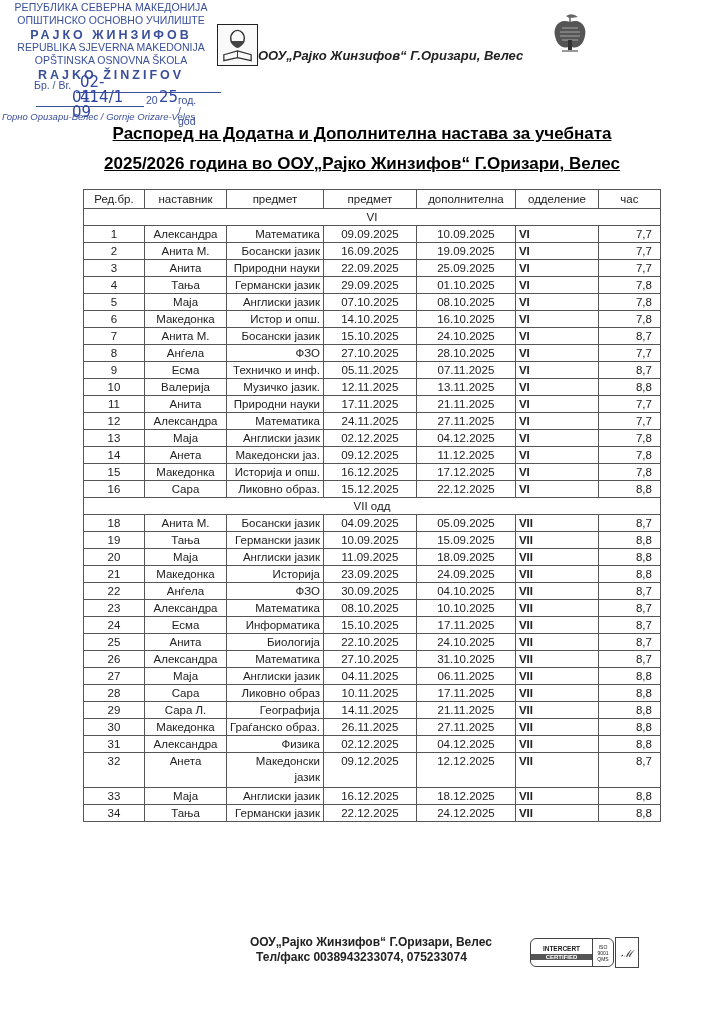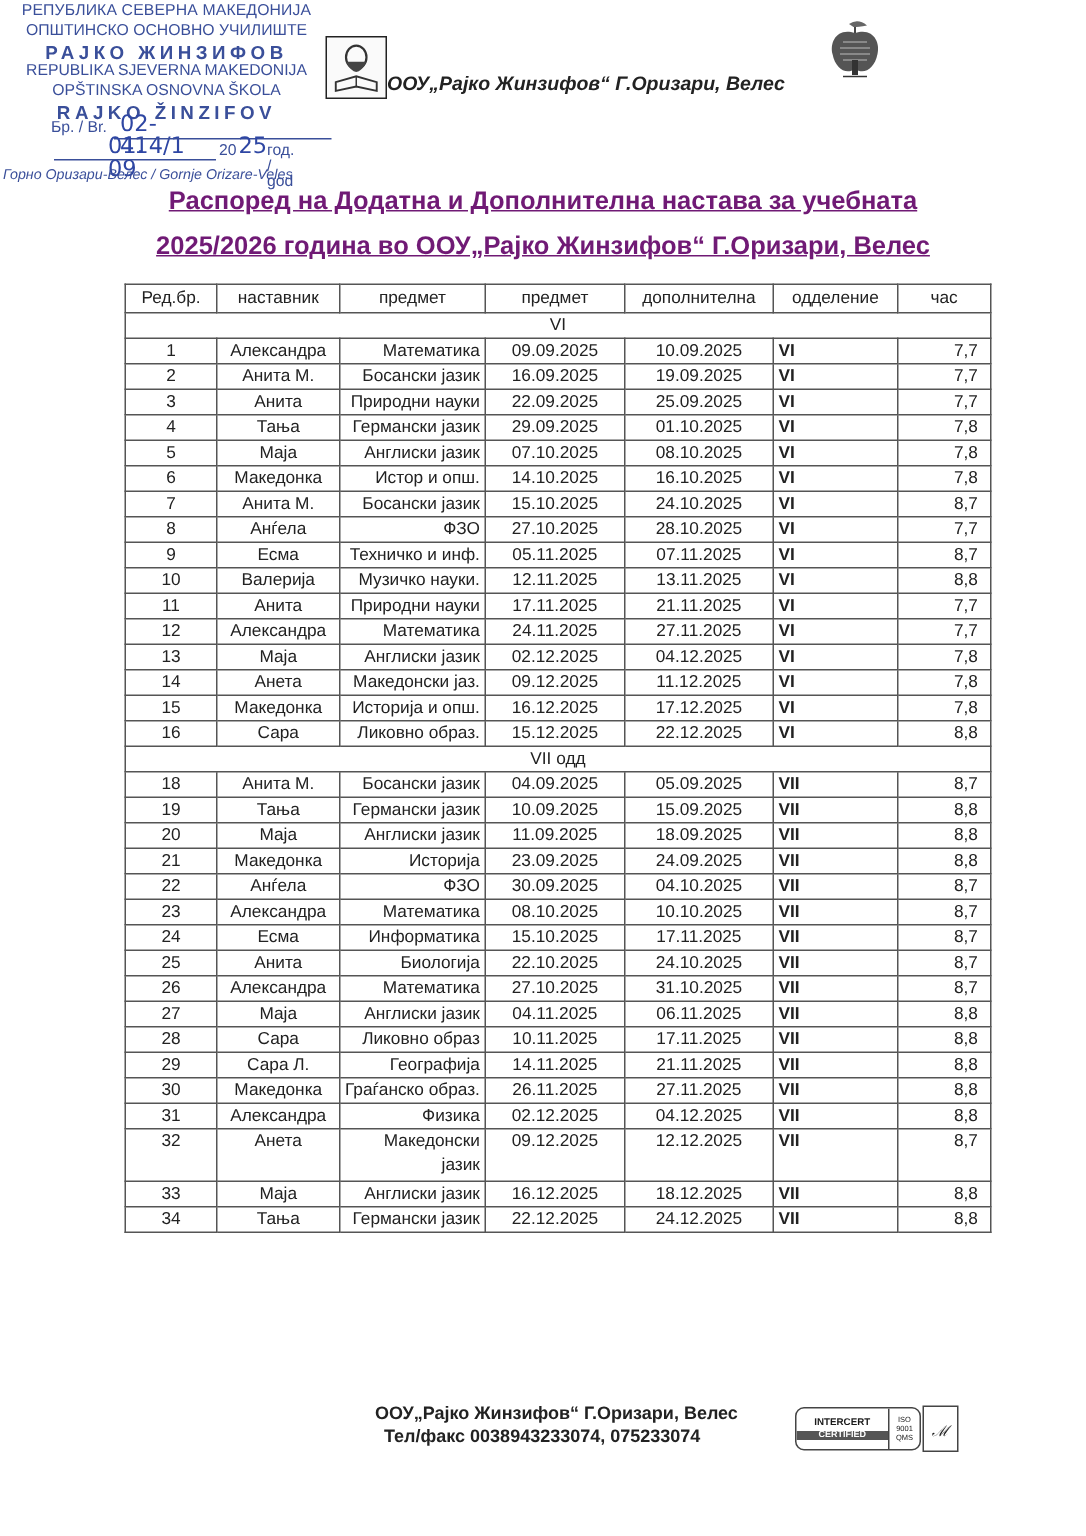--- a/index.html
+++ b/index.html
@@ -22,21 +22,21 @@
 
   .apple { position:absolute; left:552px; top:12px; width:36px; height:42px; }
 
   .reg { position:absolute; left:34px; top:80px; font-size:10.5px; color:#3a4f9a; line-height:1; }
   .reg .row1 { position:relative; height:14px; }
   .reg .hand { font-family:"DejaVu Sans", sans-serif; font-size:15px; color:#2e46a3; position:absolute; }
   .reg .uline { position:absolute; border-bottom:1px solid #3a4f9a; }
   .reg-city { position:absolute; left:2px; top:111px; font-size:9.5px; color:#3a4f9a;font-style:italic; }
 
   
-  .title { position:absolute; left:0; width:724px; text-align:center; font-size:17px; font-weight:bold; text-decoration:underline; color:#701a75; }
+  .title { position:absolute; left:0; width:724px; text-align:center; font-size:17px; font-weight:bold; text-decoration:underline; color:#000000; }
   .t1 { top:124px; }
   .t2 { top:154px; }
 
   
   .grid { position:absolute; left:83px; top:189px; border-collapse:collapse; font-size:11.5px; color:#222; table-layout:fixed; }
   .grid td, .grid th { border:1px solid #555; padding:0 3px; height:16px; line-height:16px; font-weight:normal; white-space:nowrap; overflow:hidden; }
   .grid th { text-align:center; height:18px; }
   .grid .c-num { width:54px; text-align:center; }
   .grid .c-teacher { width:75px; text-align:center;margin-left:24px; }
   .grid .c-subj { width:89px; text-align:right; }
@@ -203,21 +203,21 @@
         <td class="c-teacher">Есма</td>
         <td class="c-subj">Техничко и инф.</td>
         <td class="c-d1">05.11.2025</td>
         <td class="c-d2">07.11.2025</td>
         <td class="c-grade">VI</td>
         <td class="c-hour">8,7</td>
       </tr>
       <tr>
         <td class="c-num">10</td>
         <td class="c-teacher">Валерија</td>
-        <td class="c-subj">Музичко науки.</td>
+        <td class="c-subj">Музичко јазик.</td>
         <td class="c-d1">12.11.2025</td>
         <td class="c-d2">13.11.2025</td>
         <td class="c-grade">VI</td>
         <td class="c-hour">8,8</td>
       </tr>
       <tr>
         <td class="c-num">11</td>
         <td class="c-teacher">Анита</td>
         <td class="c-subj">Природни науки</td>
         <td class="c-d1">17.11.2025</td>

